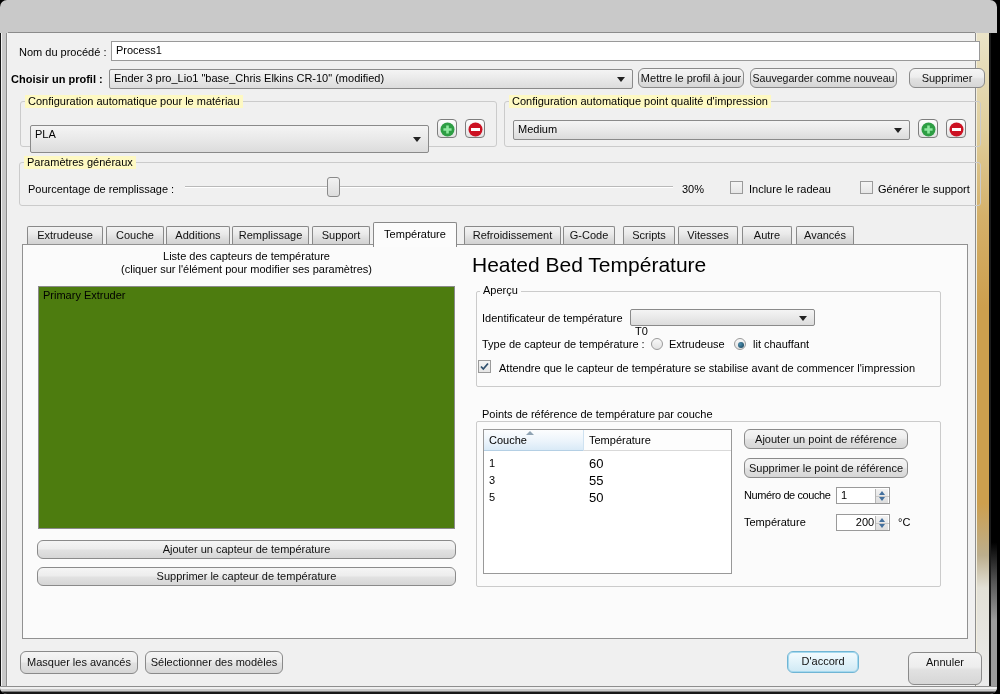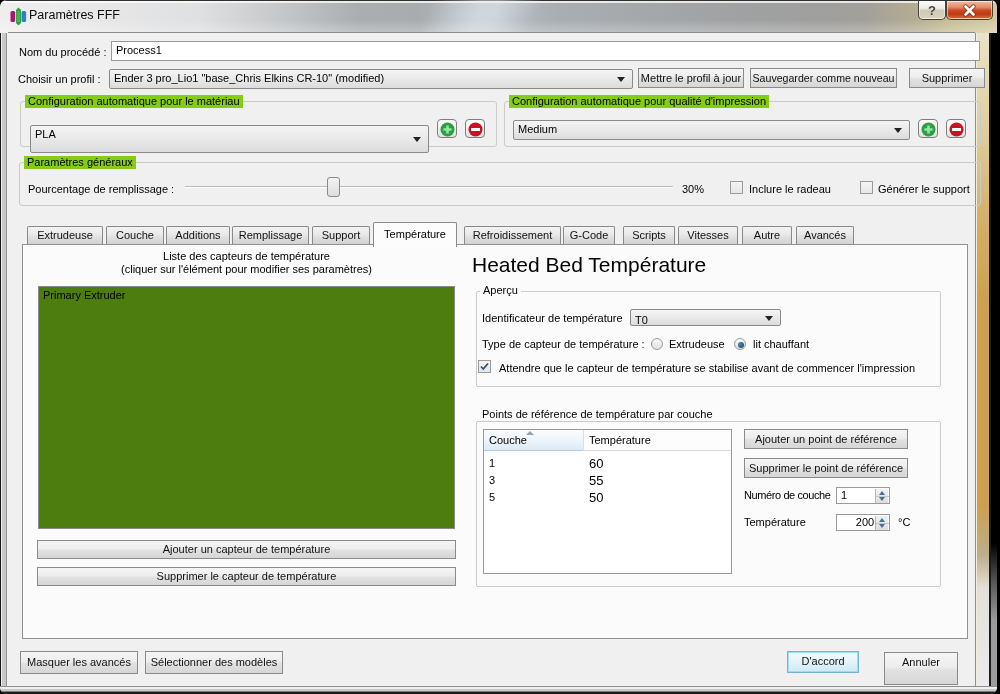--- a/index.html
+++ b/index.html
@@ -32,30 +32,30 @@
 #brd-right .glass { position:absolute; left:2px; top:0; width:12px; height:653px;
   background:linear-gradient(#eae3c8 0%,#dfce9c 15%,#d4b06a 28%,#cd9f4e 42%,#cd9f4e 72%,#bcae8d 80%,#e2e0d6 85%,#ebebeb 100%); }
 #brd-right .outg { position:absolute; left:16px; top:0; width:6px; height:653px;
   background:linear-gradient(#000 0%,#000 78%,#555 84%,#9c9c9c 90%,#9c9c9c 100%); }
 #brd-bottom { position:absolute; left:0; top:686px; width:997px; height:8px;
   background:linear-gradient(#8e8e8e 0 1px,#efefef 1px 3px,#c9c9c9 3px 5px,#7c7c7c 5px 6px,#191919 6px); }
 
 #client { position:absolute; left:8px; top:32px; width:967px; height:654px; background:#f0f0f0; border-top:1px solid #8b8b8b; }
 .lbl { position:absolute; font-size:11px; line-height:14px; color:#000; white-space:nowrap; }
 .tb { position:absolute; background:#fff; border:1px solid #999; font-size:11px; color:#000; padding:2px 0 0 4px; }
-.btn { position:absolute; border:1px solid #8a8a8a; border-radius:0; white-space:nowrap; overflow:hidden;
+.btn { position:absolute; border:1px solid #8a8a8a; border-radius:6px; white-space:nowrap; overflow:hidden;
   background:linear-gradient(#f5f5f5,#ededed 45%,#e1e1e1 55%,#d6d6d6);
   font-size:11px; color:#111; text-align:center; }
 .combo { position:absolute; border:1px solid #8a8a8a; border-radius:2px;
   background:linear-gradient(#f4f4f4,#e9e9e9 50%,#dcdcdc);
   font-size:11px; color:#000; padding:2px 0 0 4px; }
 .combo .arr { position:absolute; right:7px; top:50%; margin-top:-2px; width:0; height:0;
   border-left:4px solid transparent; border-right:4px solid transparent; border-top:5px solid #222; }
 .group { position:absolute; border:1px solid #cbcbcb; border-radius:3px; }
-.glabel { position:absolute; font-size:11px; line-height:13px; background:#84cc16; padding:0 3px; white-space:nowrap; }
+.glabel { position:absolute; font-size:11px; line-height:13px; background:#fef9c3; padding:0 3px; white-space:nowrap; }
 .cb { position:absolute; width:13px; height:13px; background:linear-gradient(#f4f4f4,#e6e6e6); border:1px solid #9a9a9a; }
 .radio { position:absolute; width:12px; height:12px; border-radius:50%; background:linear-gradient(#f8f8f8,#e2e2e2); border:1px solid #9a9a9a; }
 
 .tab { position:absolute; top:226px; height:18px; border:1px solid #898989; border-bottom:none;
   border-radius:2px 2px 0 0; background:linear-gradient(#f3f3f3,#eaeaea 40%,#dcdcdc 70%,#d2d2d2);
   font-size:11px; color:#111; text-align:center; line-height:17px; }
 #tabsel { position:absolute; left:373px; top:222px; width:84px; height:25px; border:1px solid #898989; border-bottom:none;
   border-radius:2px 2px 0 0; background:#fcfcfc; font-size:11px; text-align:center; line-height:22px; z-index:5; }
 #panel { position:absolute; left:22px; top:244px; width:946px; height:395px;
   border:1px solid #919191; background:#fbfbfb; }
@@ -76,57 +76,33 @@
 .spinbtns::after { content:""; position:absolute; left:0; top:7px; width:13px; height:1px; background:#c6c6c6; }
 .up { position:absolute; left:3px; top:2px; width:0; height:0; border-left:3px solid transparent; border-right:3px solid transparent; border-bottom:4px solid #44709d; }
 .dn { position:absolute; left:3px; bottom:2px; width:0; height:0; border-left:3px solid transparent; border-right:3px solid transparent; border-top:4px solid #44709d; }
 .pm { position:absolute; width:20px; height:19px; border:1px solid #7e7e7e; border-radius:4px;
   background:linear-gradient(#fdfdfd,#eee 60%,#e2e2e2); }
 .pm svg { position:absolute; left:2px; top:2px; }
 </style>
 </head>
 <body>
 <div id="win">
-  <div id="titlebar">
-    <div class="topdark"></div>
-      <div class="tophi"></div>
-    <div id="titleglow"></div>
-    <div id="diag"></div>
-    <svg id="appicon" width="17" height="19" viewBox="0 0 17 19">
-      <rect x="0.5" y="4" width="4.6" height="11" rx="1.5" fill="#a8196c"></rect>
-      <rect x="11.5" y="4" width="4.6" height="11" rx="1.5" fill="#2f7fd0"></rect>
-      <path d="M6 3 L8.5 0.5 L11 3 L11 16 L8.5 18.5 L6 16 Z" fill="#2f9e3f"></path>
-      <rect x="6.6" y="4" width="3.6" height="11" fill="#45b554"></rect>
-    </svg>
-    <div id="apptitle">Paramètres FFF</div>
-    <div class="capbtn" id="helpbtn">
-      <svg width="26" height="18" viewBox="0 0 26 18">
-          <text x="13" y="13.5" font-size="13" font-weight="bold" text-anchor="middle" fill="#474747" font-family="Liberation Sans">?</text>
-        </svg>
-    </div>
-    <div class="capbtn" id="closebtn">
-      <svg width="45" height="18" viewBox="0 0 45 18">
-          <path d="M18.5 5.5 L26.5 13.5 M26.5 5.5 L18.5 13.5" stroke="#8a2e12" stroke-width="4.4" stroke-linecap="round"></path>
-          <path d="M18.5 5.5 L26.5 13.5 M26.5 5.5 L18.5 13.5" stroke="#ffffff" stroke-width="2.7" stroke-linecap="round"></path>
-        </svg>
-    </div>
-  </div>
   <div id="brd-left"></div>
   <div id="brd-right">
       <div class="glass"></div>
       <div class="outg"></div>
     </div>
   <div id="brd-bottom"></div>
   <div id="client"></div>
   <div id="ui">
 
     <div class="lbl" style="left:19px; top:45px;">Nom du procédé :</div>
     <div class="tb" style="left:111px; top:41px; width:869px; height:20px;">Process1</div>
 
-    <div class="lbl" style="left:18px; top:72px;">Choisir un profil :</div>
+    <div class="lbl" style="left:11px; top:72px;font-weight:bold;">Choisir un profil :</div>
     <div class="combo" style="left:109px; top:69px; width:524px; height:20px;">Ender 3 pro_Lio1 "base_Chris Elkins CR-10" (modified)<i class="arr"></i></div>
     <div class="btn" style="left:638px; top:68px; width:106px; height:20px; line-height:18px;">Mettre le profil à jour</div>
     <div class="btn" style="left:750px; top:68px; width:147px; height:20px; line-height:18px; font-size:10.6px;">Sauvegarder comme nouveau</div>
     <div class="btn" style="left:909px; top:68px; width:76px; height:20px; line-height:18px;">Supprimer</div>
 
     <div class="group" style="left:20px; top:101px; width:477px; height:46px;"></div>
     <div class="glabel" style="left:25px; top:95px;">Configuration automatique pour le matériau</div>
     <div class="combo" style="left:30px; top:125px; width:399px; height:28px;">PLA<i class="arr"></i></div>
     <div class="pm" style="left:437px; top:119px;">
         <svg width="15" height="15" viewBox="0 0 15 15">
@@ -135,21 +111,21 @@
         </svg>
       </div>
     <div class="pm" style="left:465px; top:119px;">
         <svg width="15" height="15" viewBox="0 0 15 15">
           <circle cx="7.5" cy="7.5" r="7" fill="#cc1122"></circle>
           <rect x="3" y="6" width="9" height="3" fill="#fff"></rect>
         </svg>
       </div>
 
     <div class="group" style="left:504px; top:101px; width:477px; height:46px;"></div>
-    <div class="glabel" style="left:509px; top:95px;">Configuration automatique pour qualité d'impression</div>
+    <div class="glabel" style="left:509px; top:95px;">Configuration automatique point qualité d'impression</div>
     <div class="combo" style="left:513px; top:120px; width:397px; height:20px;">Medium<i class="arr"></i></div>
     <div class="pm" style="left:918px; top:119px;">
         <svg width="15" height="15" viewBox="0 0 15 15">
           <circle cx="7.5" cy="7.5" r="7" fill="#2e9e44"></circle>
           <path d="M7.5 3.4 V11.6 M3.4 7.5 H11.6" stroke="#8fe89f" stroke-width="2.6"></path>
         </svg>
       </div>
     <div class="pm" style="left:946px; top:119px;">
         <svg width="15" height="15" viewBox="0 0 15 15">
           <circle cx="7.5" cy="7.5" r="7" fill="#cc1122"></circle>
@@ -187,21 +163,21 @@
     <div id="listbox">
       <div style="position:absolute; left:4px; top:2px; font-size:11px;">Primary Extruder</div>
     </div>
     <div class="btn wbtn" style="top:540px; line-height:17px;">Ajouter un capteur de température</div>
     <div class="btn wbtn" style="top:567px; line-height:17px;">Supprimer le capteur de température</div>
 
     <div class="lbl" style="left:472px; top:253px; font-size:21px; line-height:24px;">Heated Bed Température</div>
     <div class="group" style="left:476px; top:291px; width:465px; height:96px; border-radius:2px;"></div>
     <div class="glabel" style="left:480px; top:284px; background:#fbfbfb;">Aperçu</div>
     <div class="lbl" style="left:482px; top:311px;">Identificateur de température</div>
-    <div class="combo" style="left:630px; top:309px; width:151px; height:17px; padding-top:4px;">T0<i class="arr"></i></div>
+    <div class="combo" style="left:630px; top:309px; width:185px; height:17px; padding-top:15px;">T0<i class="arr"></i></div>
     <div class="lbl" style="left:482px; top:337px;">Type de capteur de température :</div>
     <div class="radio" style="left:651px; top:338px;"></div>
     <div class="lbl" style="left:669px; top:337px;">Extrudeuse</div>
     <div class="radio" style="left:734px; top:338px;">
         <i style="position:absolute; left:3px; top:3px; width:6px; height:6px; border-radius:50%; background:radial-gradient(circle at 35% 35%, #4f8fb0, #123c52);"></i>
       </div>
     <div class="lbl" style="left:753px; top:337px;">lit chauffant</div>
     <div class="cb" style="left:478px; top:360px;">
         <svg width="11" height="11" viewBox="0 0 11 11" style="position:absolute;left:0;top:0;">
           <path d="M2 5.5 L4.3 8 L9 2.5" stroke="#30506e" stroke-width="1.8" fill="none"></path>
@@ -232,15 +208,15 @@
     <div class="lbl" style="left:744px; top:515px;">Température</div>
     <div class="spin" style="left:836px; top:514px;text-align:center;">200<span class="spinbtns">
           <i class="up"></i>
           <i class="dn"></i>
         </span></div>
     <div class="lbl" style="left:898px; top:515px;">°C</div>
 
     <div class="btn" style="left:20px; top:651px; width:118px; height:23px; line-height:21px;">Masquer les avancés</div>
     <div class="btn" style="left:145px; top:651px; width:138px; height:23px; line-height:21px;">Sélectionner des modèles</div>
     <div class="btn" style="left:787px; top:651px; width:72px; height:22px; line-height:18px; border:1px solid #70b5d4; box-shadow:0 0 0 1px #a5d9ef inset; background:linear-gradient(#f4fbfe,#e2f3fa 50%,#cfe9f4);">D'accord</div>
-    <div class="btn" style="left:884px; top:652px; width:74px; height:33px; line-height:19px;">Annuler</div>
+    <div class="btn" style="left:908px; top:652px; width:74px; height:33px; line-height:19px;">Annuler</div>
   </div>
 </div>
 
 </body></html>

